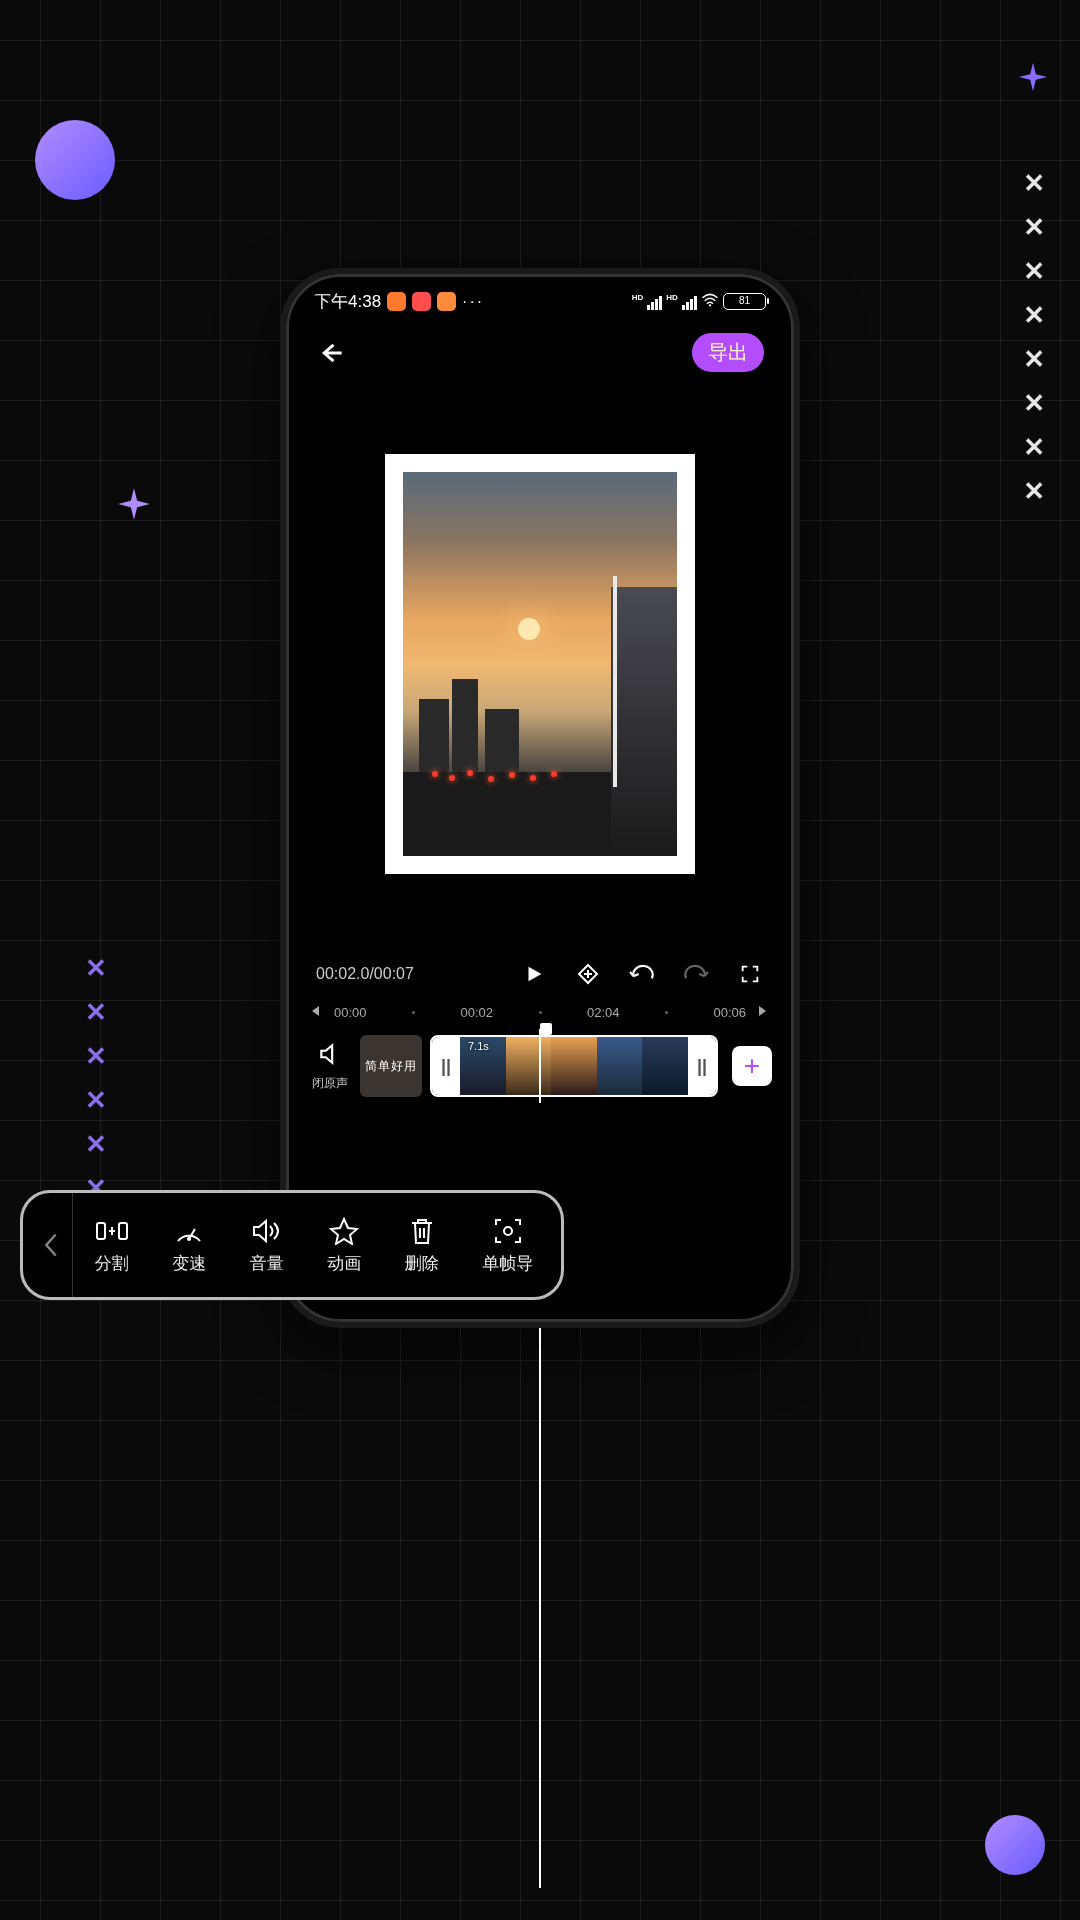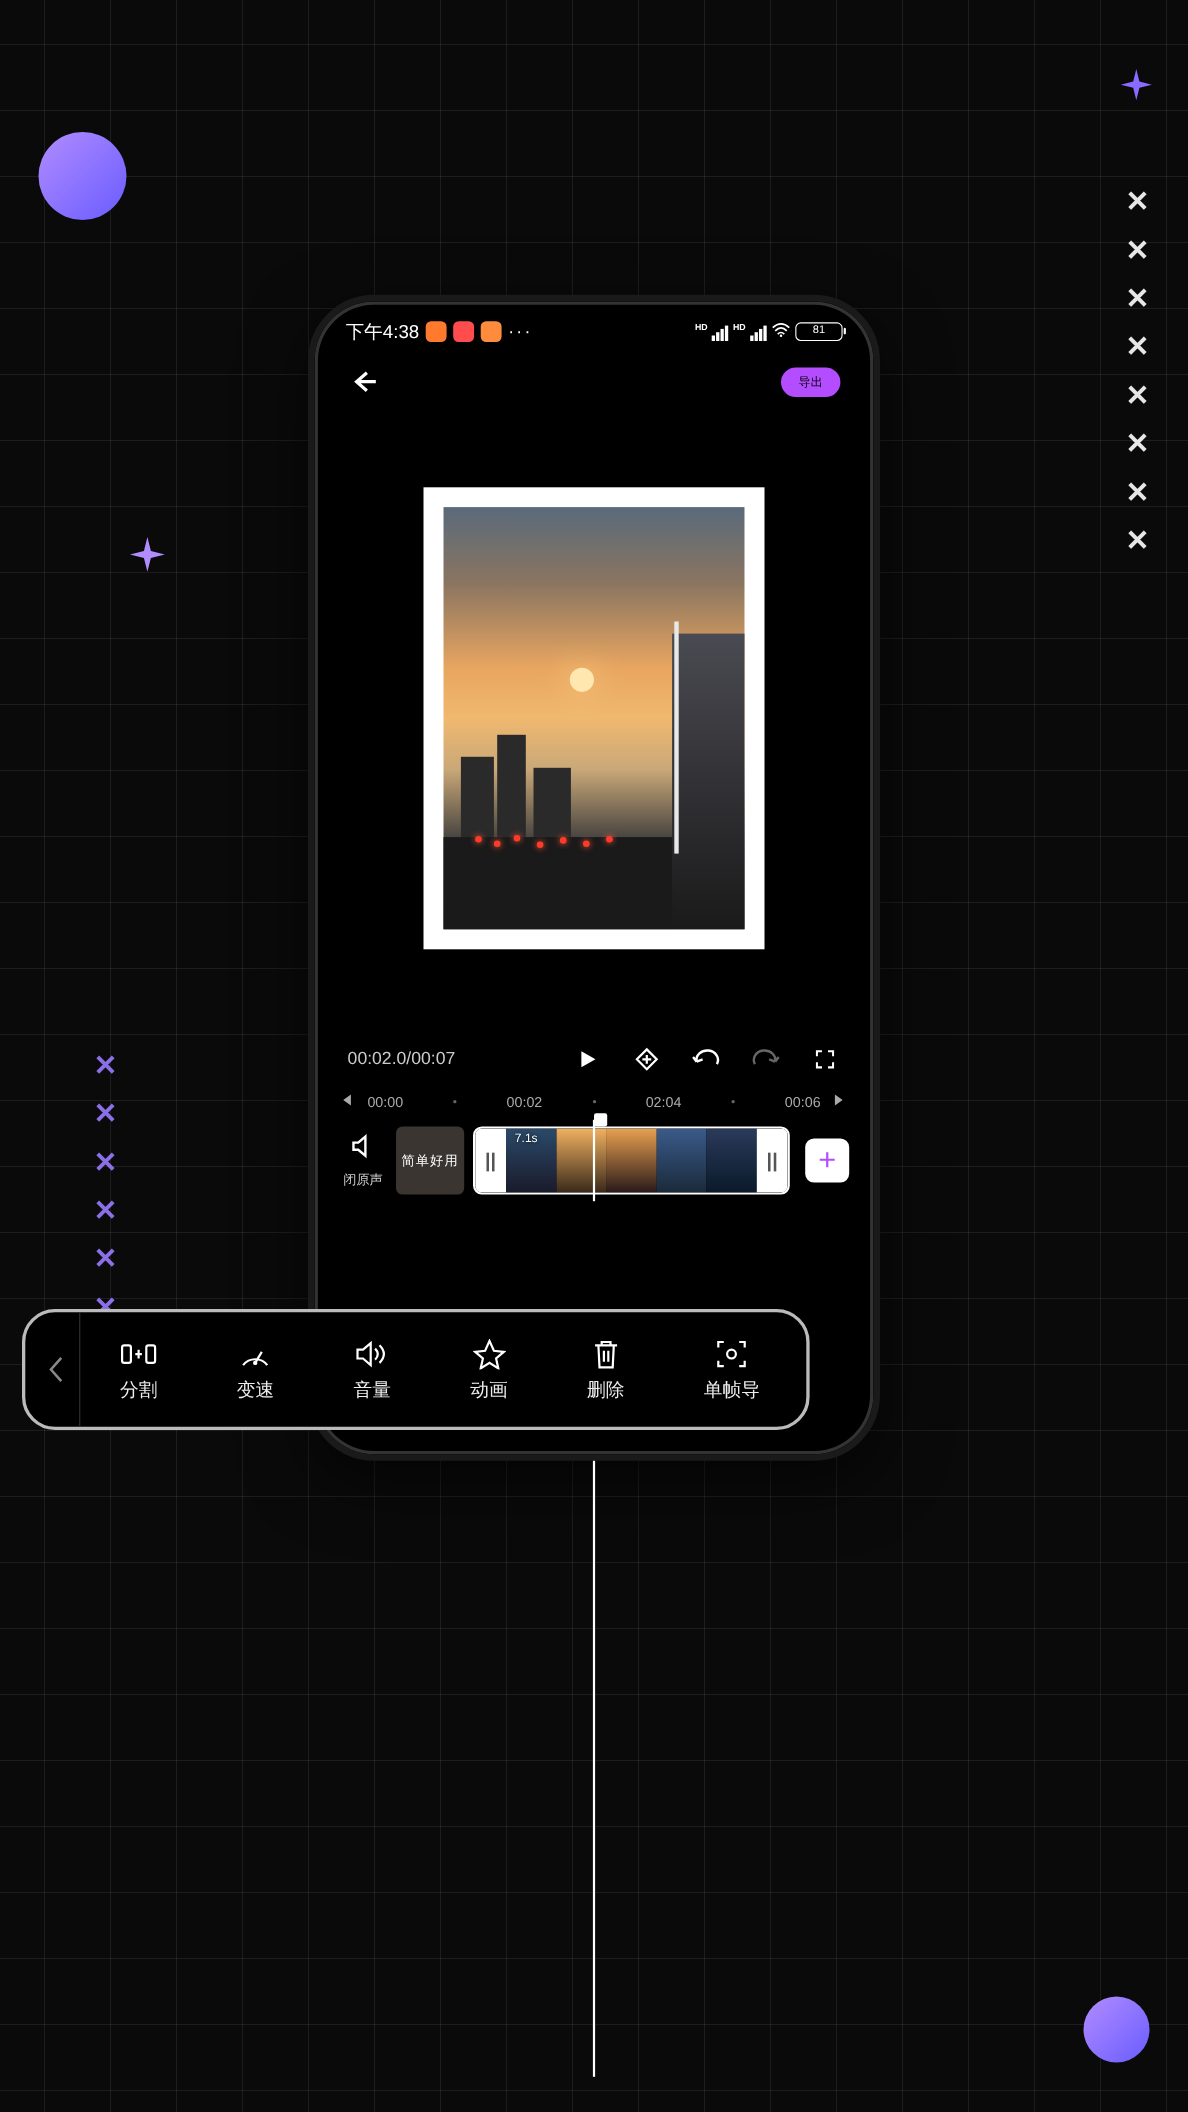--- a/index.html
+++ b/index.html
@@ -63,22 +63,22 @@
 .sb-right .hd { font-size: 8px; font-weight: bold; }
 .sb-right .bars { display:inline-flex; align-items:flex-end; gap:1px;}
 .sb-right .bars i{ width:3px; background:#fff; display:block;}
 .sb-right .bars i:nth-child(1){height:5px}.sb-right .bars i:nth-child(2){height:8px}.sb-right .bars i:nth-child(3){height:11px}.sb-right .bars i:nth-child(4){height:14px}
 .batt { border:1.5px solid #fff; border-radius:5px; padding:1px 15px; font-size:10px; position:relative;}
 .batt::after{content:""; position:absolute; right:-4px; top:4px; width:2px; height:6px; background:#fff; border-radius:1px;}
 
 .app-header { display: flex; align-items: center; justify-content: space-between; padding: 18px 20px 12px; }
 .back-arrow { width: 28px; height: 28px; }
 .export-btn {
-  background: #b34dff; color: #000000; border-radius: 20px;
-  padding: 6px 16px; font-size: 11px; font-weight: 500;
+  background: #b34dff; color: #fef9c3; border-radius: 20px;
+  padding: 6px 16px; font-size: 20px; font-weight: 500;
 }
 
 .preview {
   margin: 0 40px; height: 560px; background: #000;
   display: flex; align-items: center; justify-content: center;
 }
 .preview-frame {
   width: 310px; height: 420px; background: #fff; padding: 18px;
 }
 .prev-img { width: 100%; height: 100%; position: relative; overflow: hidden; }
@@ -120,21 +120,21 @@
 .t5{background:linear-gradient(180deg,#2a3a5a,#0a1a2a);} 
 .add-clip { width:40px; height:40px; border-radius:8px; background:#fff; color:#b34dff; font-size:28px; display:flex; align-items:center; justify-content:center; margin-left:6px; align-self:center;}
 
 .music-row { margin: 12px 100px 0; height: 40px; background: #2a2a2a; border-radius: 6px; display:flex; align-items:center; justify-content:center; gap:6px; font-size:14px; color:#ccc;}
 
 .playhead-top { position:absolute; left:50%; top:-6px; width:12px; height:12px; background:#fff; border-radius:2px;}
 
 
 .toolbar {
   position: absolute; left: 20px; right: 460px; top: 1190px;
-  width: 716px; height: 110px;
+  width: 544px; height: 110px;
   border: 3px solid #bbb; border-radius: 30px;
   background: #000; display: flex; align-items: center; padding: 0 6px;
 }
 .tb-back { width: 44px; height: 100%; display:flex; align-items:center; justify-content:center; border-right:1px solid #333;}
 .tb-items { flex:1; display:flex; justify-content:space-around; }
 .tb-item { display:flex; flex-direction:column; align-items:center; gap:6px; }
 .tb-item .lbl { font-size: 17px; color:#eee;}
 .tb-icon { width:34px; height:30px; display:flex; align-items:center; justify-content:center;}
 
 

